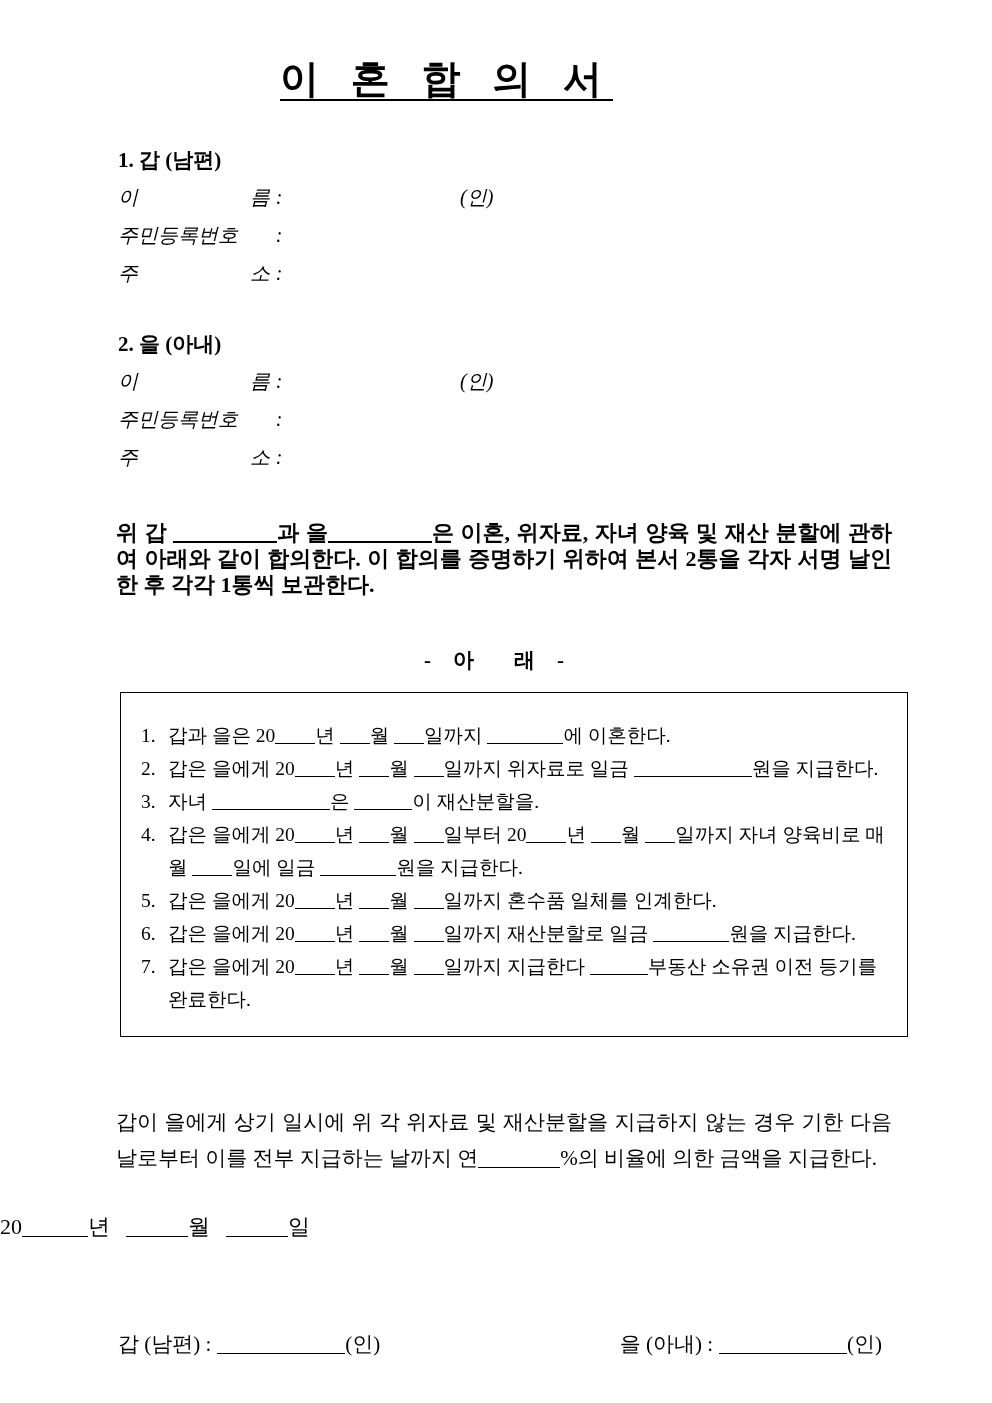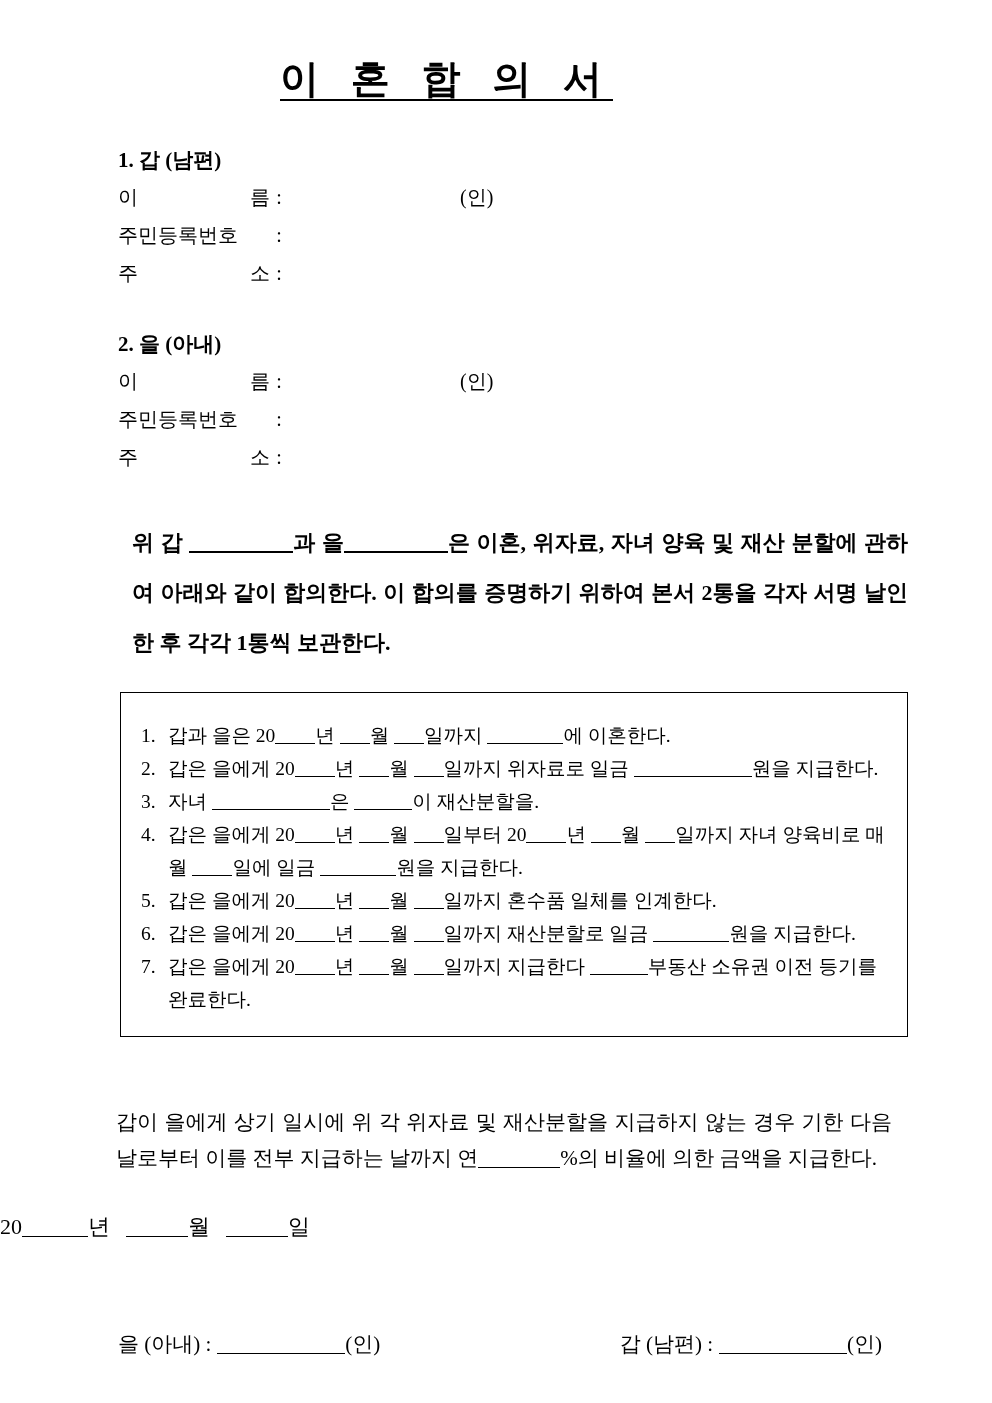--- a/index.html
+++ b/index.html
@@ -57,20 +57,21 @@
     line-height: 1.0;
     margin: 0 0 16px 0;
     letter-spacing: 0px;
   }
   .field-row {
     display: flex;
     align-items: flex-start;
     font-size: 20px;
     line-height: 1.0;
     margin-bottom: 18px;
+    font-style: italic;
   }
   .field-label {
     display: inline-block;
     width: 152px;
     text-align-last: justify;
     text-align: justify;
     white-space: nowrap;
   }
   .field-colon {
     display: inline-block;
@@ -83,26 +84,26 @@
   }
   .seal-mark {
     display: inline-block;
     margin-left: 22px;
     font-size: 20px;
   }
 
   
   .agreement-para {
     position: absolute;
-    left: 132px;
+    left: 116px;
     top: 518px;
     width: 776px;
     font-size: 22px;
     font-weight: bold;
-    line-height: 50px;
+    line-height: 26px;
     text-align: justify;
     text-justify: inter-character;
   }
   .agreement-para .blank {
     display: inline-block;
     border-bottom: 2px solid #000;
     vertical-align: baseline;
     height: 1.05em;
     margin-bottom: -0.14em;
   }
@@ -281,20 +282,23 @@
       <span class="field-label">주 소</span>
       <span class="field-colon">:</span>
       <span class="field-value"></span>
     </div>
   </div>
 
   <div class="agreement-para">
     <span>위 갑 </span><span class="blank blank-w1"></span><span>과 을</span><span class="blank blank-w2"></span><span>은 이혼, 위자료, 자녀 양육 및 재산 분할에 관하여 아래와 같이 합의한다. 이 합의를 증명하기 위하여 본서 2통을 각자 서명 날인한 후 각각 1통씩 보관한다.</span>
   </div>
 
+  <div class="below-header">
+    <span>-</span><span class="sp"></span><span>아</span><span class="sp"></span><span class="sp"></span><span>래</span><span class="sp"></span><span>-</span>
+  </div>
 
   <div class="clause-box">
     <ul class="clause-list" id="clause-list">
         <li class="clause-item">
           <span class="clause-num">1.</span>
           <span class="clause-text"><span>갑과 을은 20</span><span class="blank b-s"></span><span>년 </span><span class="blank b-xs"></span><span>월 </span><span class="blank b-xs"></span><span>일까지 </span><span class="blank b-l"></span><span>에 이혼한다.</span></span>
         </li>
         <li class="clause-item">
           <span class="clause-num">2.</span>
           <span class="clause-text"><span>갑은 을에게 20</span><span class="blank b-s"></span><span>년 </span><span class="blank b-xs"></span><span>월 </span><span class="blank b-xs"></span><span>일까지 위자료로 일금 </span><span class="blank b-xxl"></span><span>원을 지급한다.</span></span>
@@ -325,20 +329,20 @@
   <div class="interest-para">
     <span>갑이 을에게 상기 일시에 위 각 위자료 및 재산분할을 지급하지 않는 경우 기한 다음 날로부터 이를 전부 지급하는 날까지 연</span><span class="blank"></span><span>%의 비율에 의한 금액을 지급한다.</span>
   </div>
 
   <div class="date-line">
     <span>20</span><span class="blank d-year"></span><span>년</span><span class="gap"></span><span class="blank d-month"></span><span>월</span><span class="gap"></span><span class="blank d-day"></span><span>일</span>
   </div>
 
   <div class="signature-row">
     <div class="sig-block">
+      <span>갑 (남편) :</span><span class="blank"></span><span class="sig-seal">(인)</span>
+    </div>
+    <div class="sig-block">
       <span>을 (아내) :</span><span class="blank"></span><span class="sig-seal">(인)</span>
     </div>
-    <div class="sig-block">
-      <span>갑 (남편) :</span><span class="blank"></span><span class="sig-seal">(인)</span>
-    </div>
   </div>
 
 </div>
 
 </body></html>

